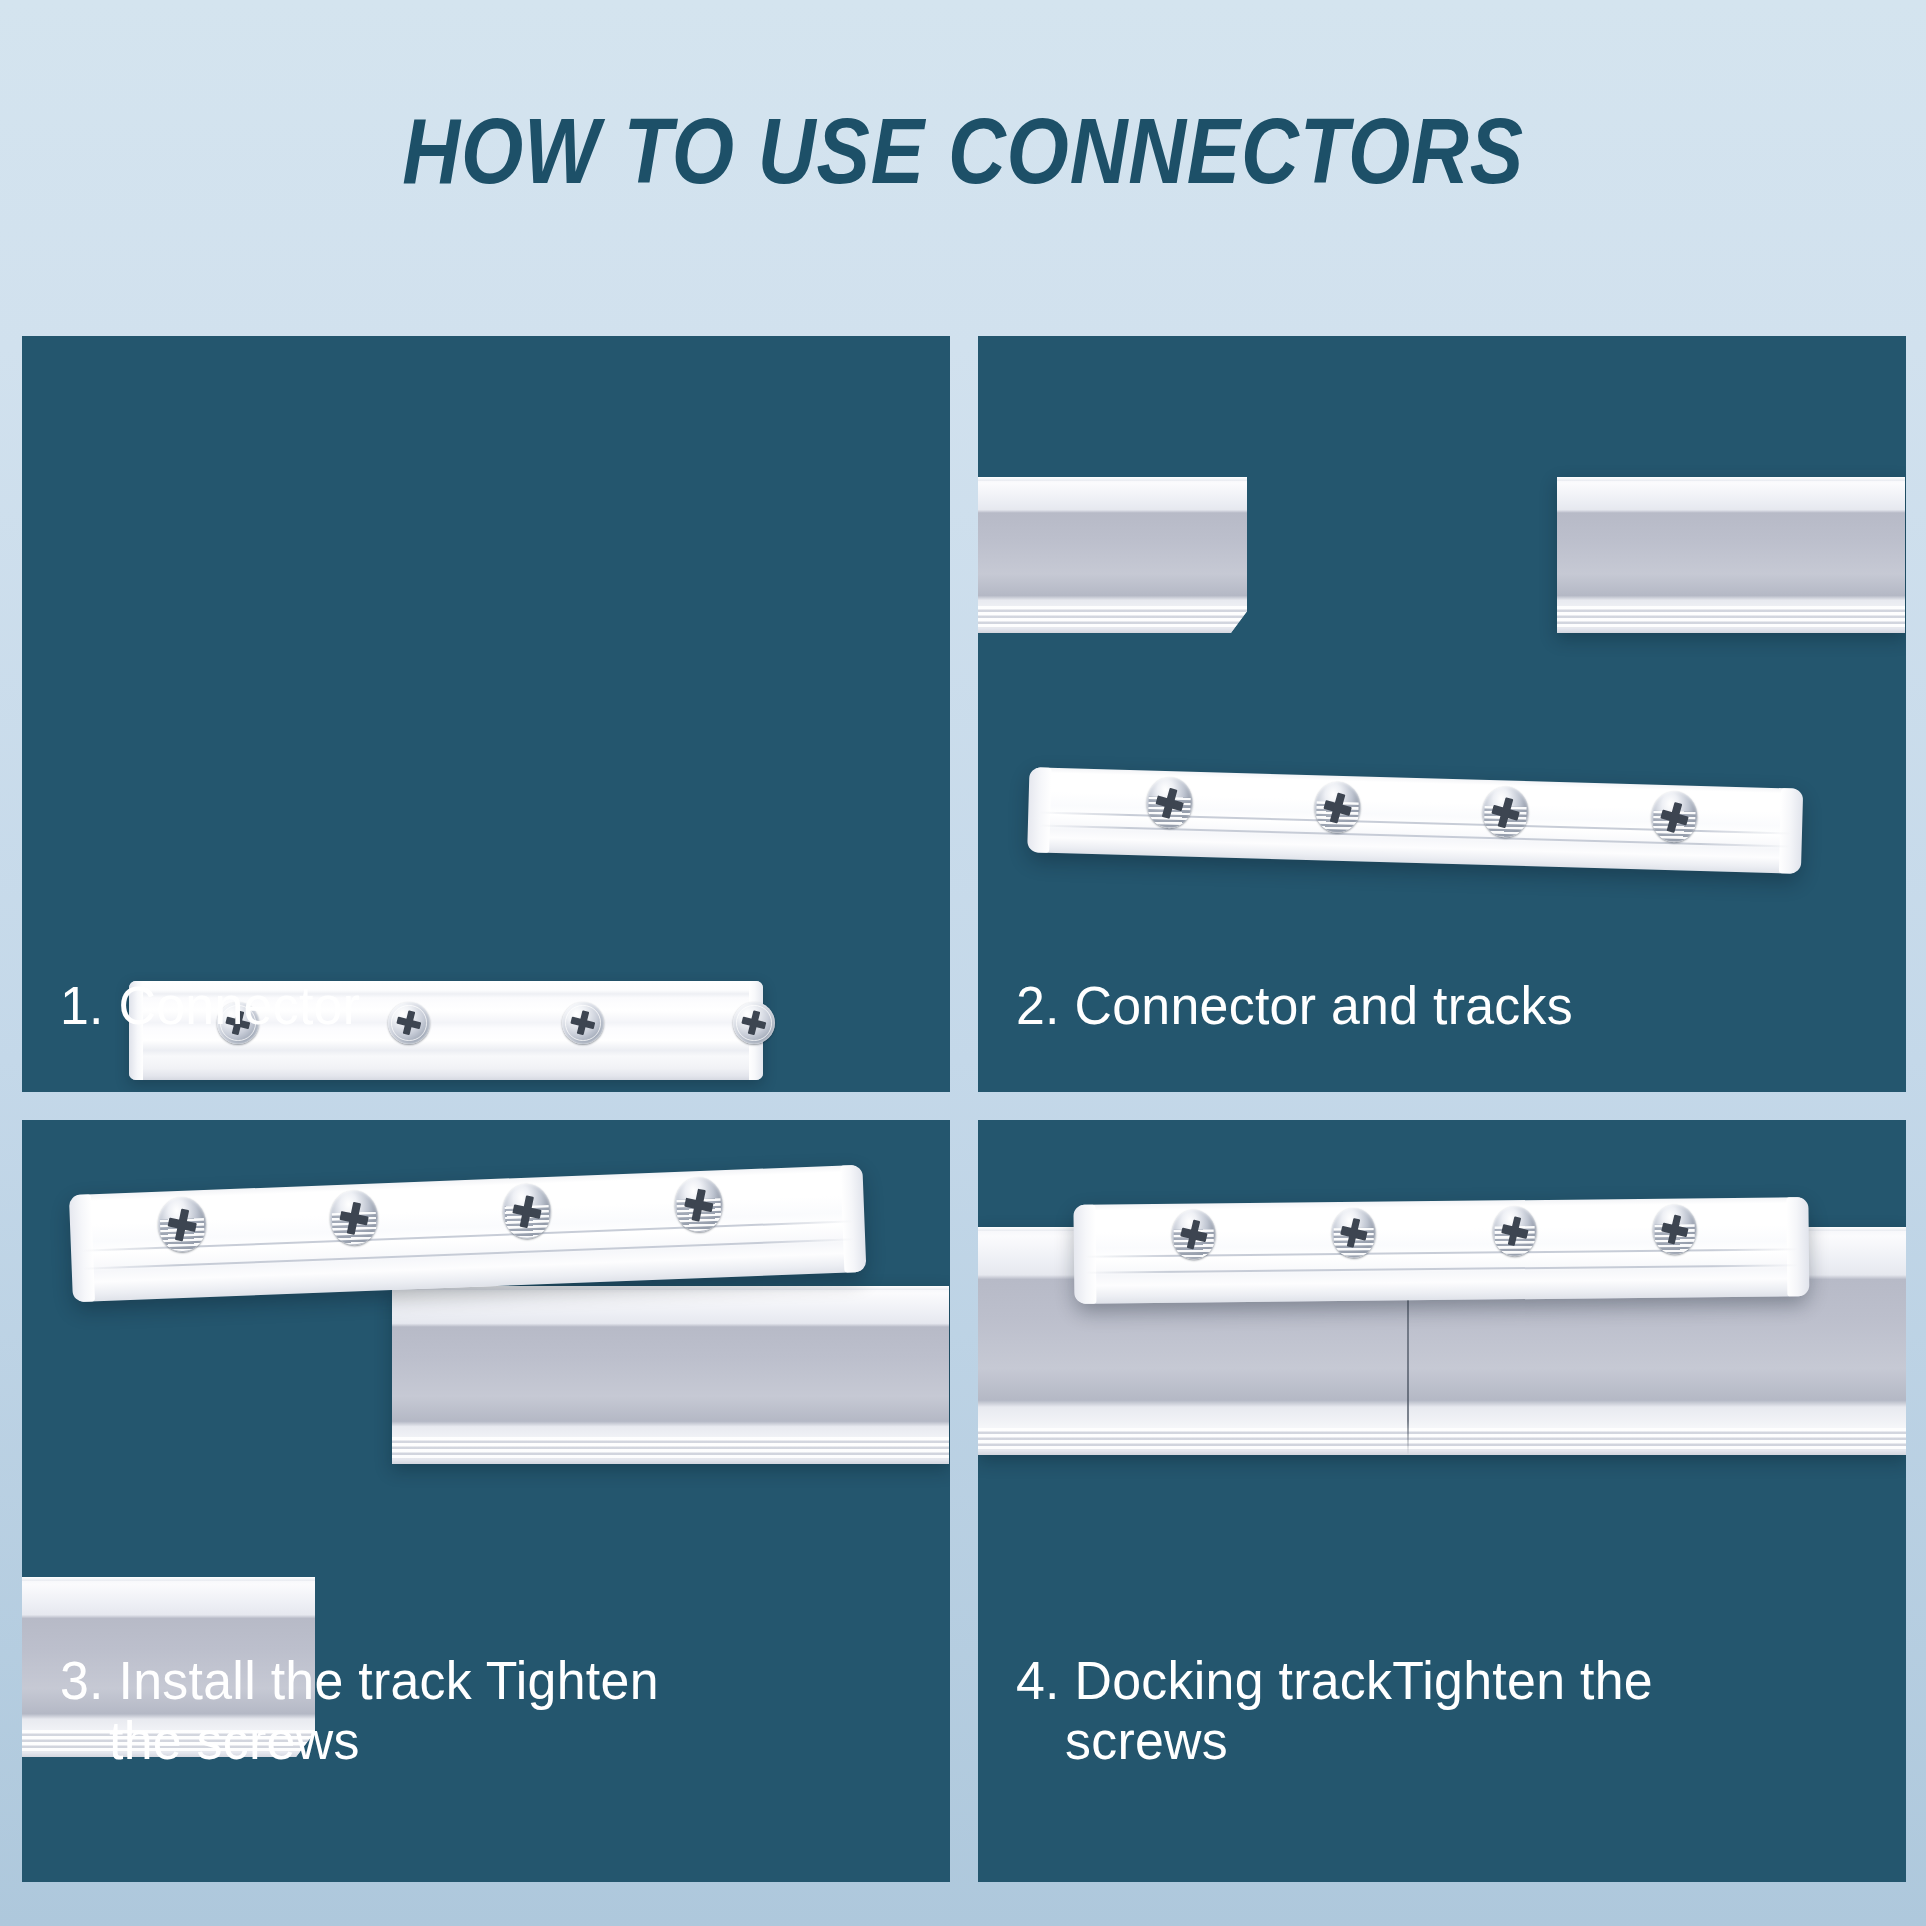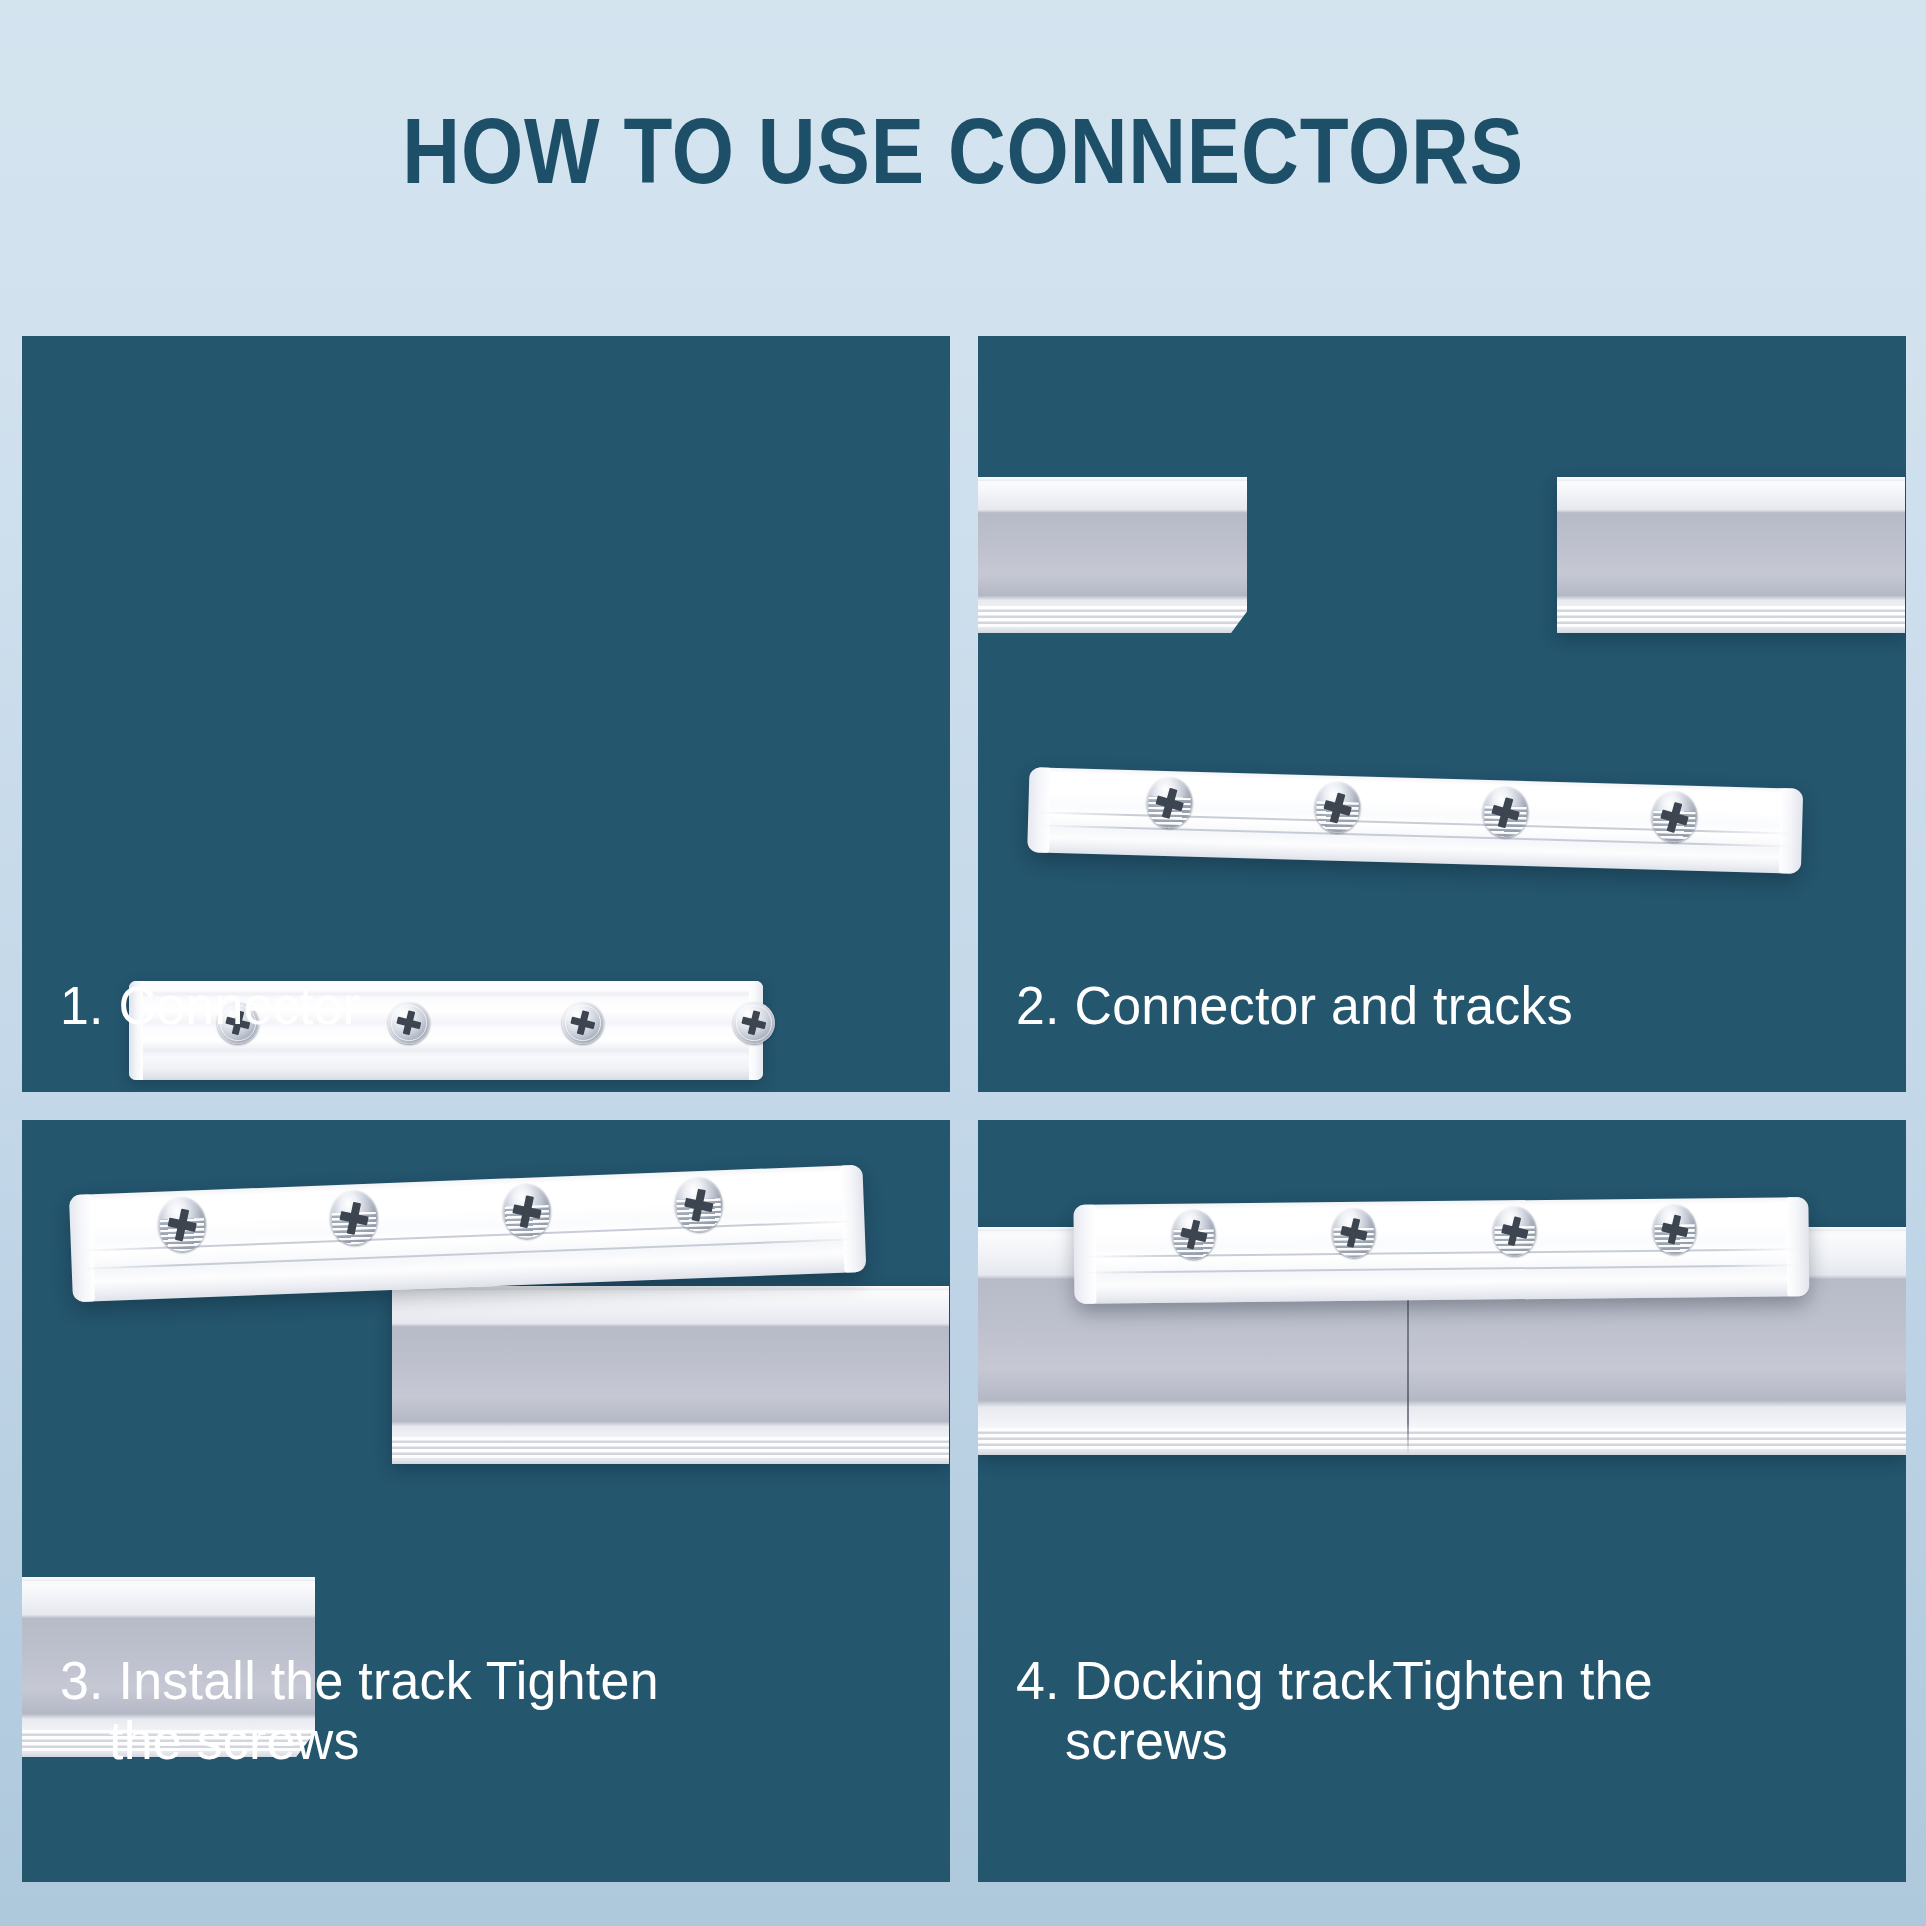--- a/index.html
+++ b/index.html
@@ -15,20 +15,21 @@
     position: relative;
   }
 
   
   .title-bar {
     position: absolute;
     left: 0;
     top: 105px;
     width: 1927px;
     text-align: center;
+    font-style: italic;
   }
   .title-text {
     display: inline-block;
     font-family: "Liberation Sans Narrow", "Liberation Sans", sans-serif;
     font-weight: bold;
     font-size: 93px;
     line-height: 1.0;
     letter-spacing: 1px;
     color: #1d5068;
     transform: scaleX(0.86);

